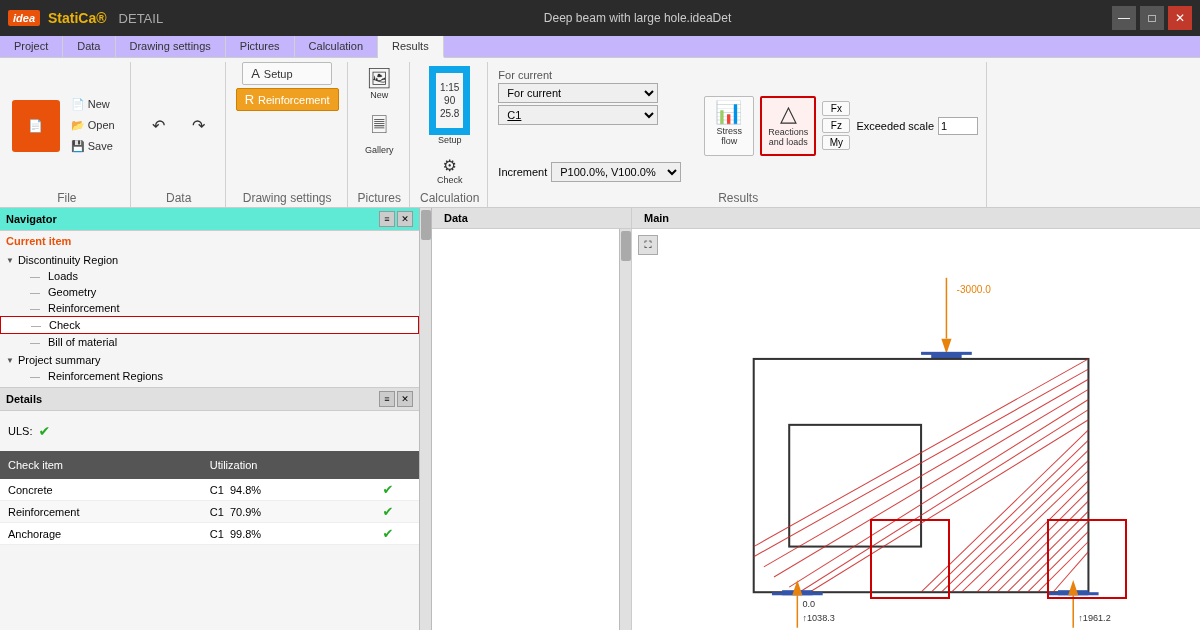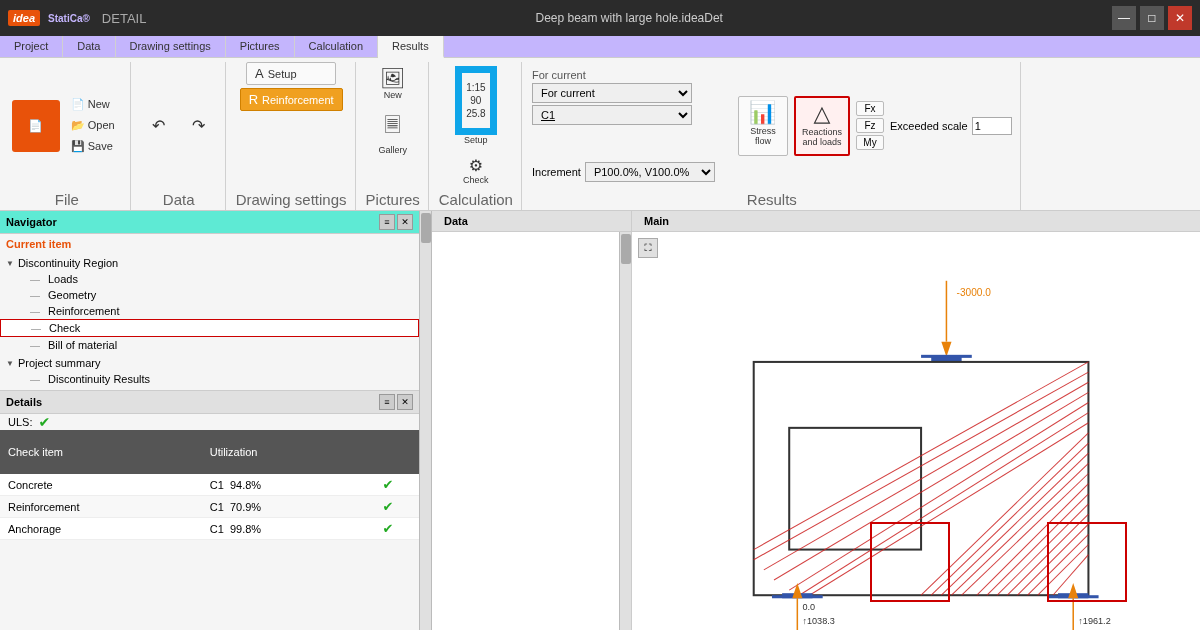--- a/index.html
+++ b/index.html
@@ -18,21 +18,21 @@
     #title-left { display: flex; align-items: center; gap: 8px; }
     #app-logo {
       background: #e8520a;
       color: white;
       font-weight: bold;
       font-size: 11px;
       padding: 2px 5px;
       border-radius: 2px;
       font-style: italic;
     }
-    #app-name { color: #c4b5fd; font-size: 10px; font-weight: 600; }
+    #app-name { color: #eab308; font-size: 14px; font-weight: 600; }
     #app-detail { color: #aaa; font-size: 13px; margin-left: 4px; }
     #title-center { color: #ccc; font-size: 12px; }
     #window-controls { display: flex; gap: 4px; }
     .win-btn {
       width: 24px; height: 24px;
       background: #555;
       color: white;
       border: none;
       cursor: pointer;
       display: flex; align-items: center; justify-content: center;
@@ -72,21 +72,21 @@
     }
     .ribbon-group {
       display: flex;
       flex-direction: column;
       align-items: center;
       border-right: 1px solid #d0d0d0;
       padding: 0 8px 2px;
       min-width: fit-content;
     }
     .ribbon-group-label {
-      font-size: 15px;
+      font-size: 12px;
       color: #666;
       margin-top: auto;
       padding-top: 2px;
     }
     .ribbon-group-content {
       display: flex;
       align-items: center;
       gap: 4px;
       flex: 1;
     }
@@ -332,37 +332,37 @@
       padding: 3px 6px;
       background: #e0e0e0;
       border-bottom: 1px solid #ccc;
       font-size: 11px;
       font-weight: bold;
     }
     #uls-row {
       display: flex;
       align-items: center;
       gap: 6px;
-      padding: 0 8px;
+      padding: 12px 8px;
       font-size: 11px;
     }
     .check-ok { color: #22aa22; font-size: 14px; }
 
     
     #check-table {
       width: 100%;
       border-collapse: collapse;
       font-size: 11px;
     }
     #check-table thead tr {
       background: #555;
       color: white;
     }
     #check-table thead th {
-      padding: 16px 8px;
+      padding: 8px 8px;
       text-align: left;
       font-weight: normal;
     }
     #check-table tbody tr {
       background: white;
       border-bottom: 1px solid #eee;
     }
     #check-table tbody tr:nth-child(even) { background: #f8f8f8; }
     #check-table tbody td {
       padding: 3px 8px;
@@ -620,21 +620,21 @@
           <div class="tree-item">Geometry</div>
           <div class="tree-item">Reinforcement</div>
           <div class="tree-item selected">Check</div>
           <div class="tree-item">Bill of material</div>
         </div>
         <div class="tree-group">
           <div class="tree-group-header">
             <span class="triangle">▼</span>
             <span class="label">Project summary</span>
           </div>
-          <div class="tree-item">Discontinuity Results</div>
+          <div class="tree-item">Reinforcement Regions</div>
         </div>
       </div>
     </div>
 
     <div id="details-panel">
       <div id="details-header">
         <span>Details</span>
         <div style="display:flex; gap:2px;">
           <button class="nav-header-btn">≡</button>
           <button class="nav-header-btn">✕</button>

